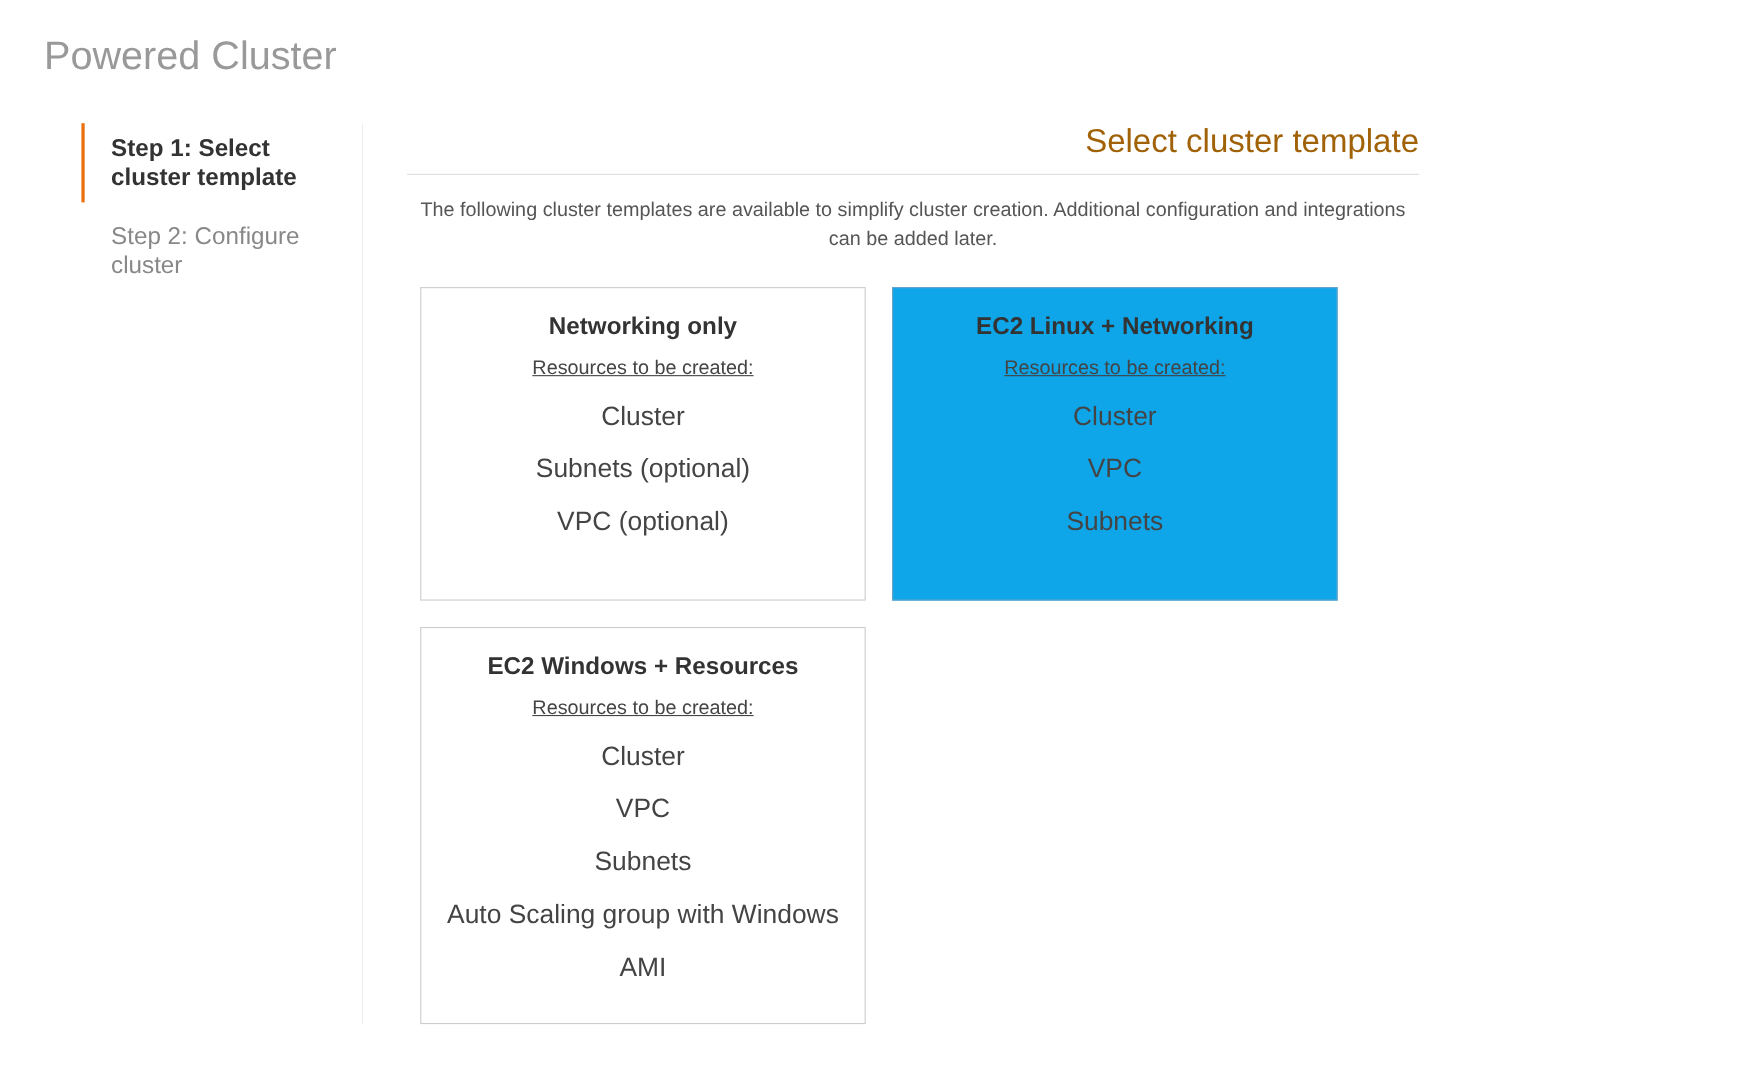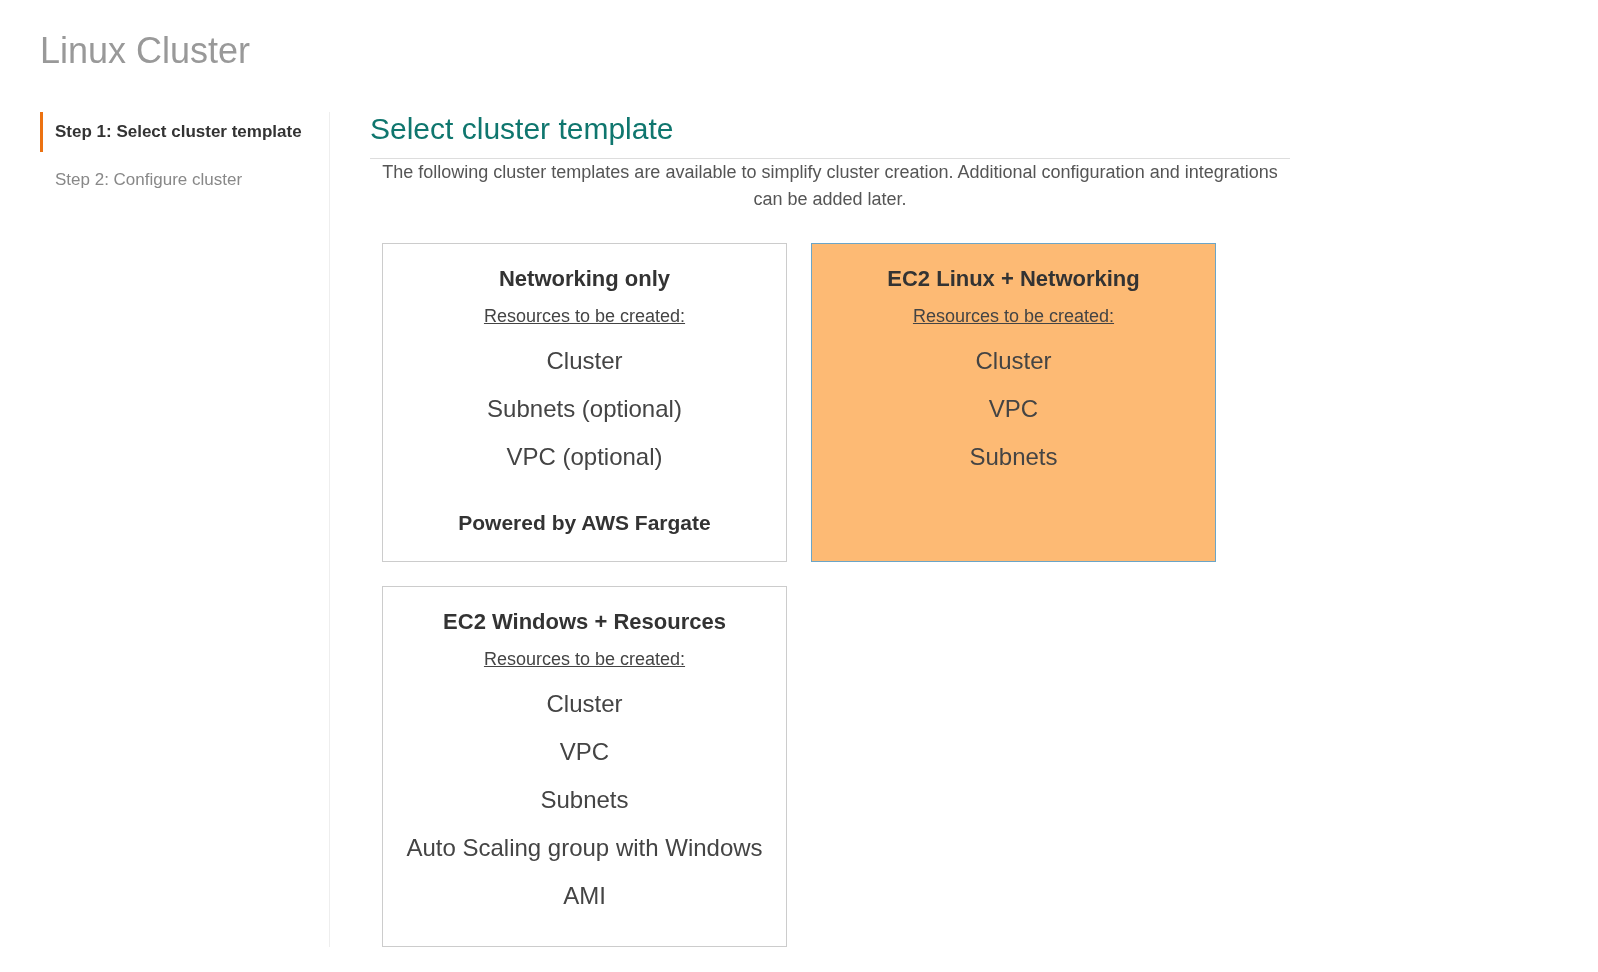--- a/index.html
+++ b/index.html
@@ -25,43 +25,46 @@
     .layout {
       display: flex;
       gap: 0;
     }
     .sidebar {
       width: 290px;
       padding-right: 10px;
       border-right: 1px solid #eee;
     }
     .step {
-      padding: 10px 12px;
-      font-size: 17px;
+      padding: 10px 24px;
+      font-size: 22px;
       color: #888;
       cursor: pointer;
       border-left: 3px solid transparent;
       margin-bottom: 8px;
+      margin-left: 34px;
     }
     .step.active {
       color: #333;
       font-weight: 700;
       border-left: 3px solid #ec7211;
     }
     .main {
       flex: 1;
       padding-left: 40px;
       max-width: 960px;
     }
     .section-title {
       font-size: 30px;
       font-weight: 400;
-      color: #0f766e;
+      color: #a16207;
       padding-bottom: 12px;
       border-bottom: 1px solid #ddd;
+      margin-bottom: 18px;
+      text-align: right;
     }
     .description {
       font-size: 18px;
       color: #555;
       line-height: 1.5;
       margin-bottom: 30px;
       text-align: center;
     }
     .cards-grid {
       display: flex;
@@ -75,21 +78,21 @@
       border: 1px solid #ccc;
       background: #fff;
       padding: 22px 20px 26px;
       text-align: center;
       cursor: pointer;
       display: flex;
       flex-direction: column;
     }
     .card.selected {
       border: 1.5px solid #6ba5c7;
-      background: #fdba74;
+      background: #0ea5e9;
     }
     .card-title {
       font-size: 22px;
       font-weight: 700;
       color: #333;
       margin-bottom: 14px;
     }
     .resources-label {
       font-size: 18px;
       color: #444;
@@ -106,41 +109,40 @@
       font-size: 21px;
       font-weight: 700;
       color: #333;
       padding-top: 30px;
     }
   </style>
 </head>
 <body>
 
 <div class="container">
-  <h1 class="page-title">Linux Cluster</h1>
+  <h1 class="page-title">Powered Cluster</h1>
 
   <div class="layout">
     <div class="sidebar">
       <div class="step active">Step 1: Select cluster template</div>
       <div class="step">Step 2: Configure cluster</div>
     </div>
 
     <div class="main">
       <h2 class="section-title">Select cluster template</h2>
       <p class="description">The following cluster templates are available to simplify cluster creation. Additional configuration and integrations can be added later.</p>
 
       <div class="cards-grid">
 
         <div class="card">
           <div class="card-title">Networking only</div>
           <div class="resources-label">Resources to be created:</div>
           <div class="resource-item">Cluster</div>
           <div class="resource-item">Subnets (optional)</div>
           <div class="resource-item">VPC (optional)</div>
-          <div class="card-footer">Powered by AWS Fargate</div>
         </div>
 
         <div class="card selected">
           <div class="card-title">EC2 Linux + Networking</div>
           <div class="resources-label">Resources to be created:</div>
           <div class="resource-item">Cluster</div>
           <div class="resource-item">VPC</div>
           <div class="resource-item">Subnets</div>
         </div>
 

